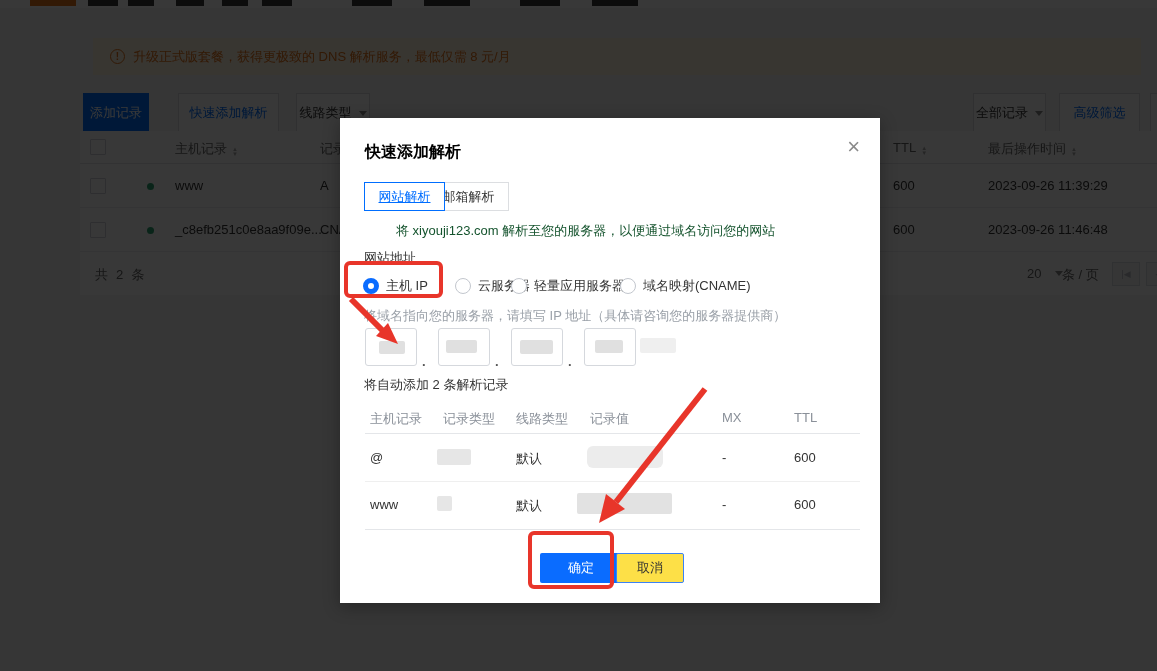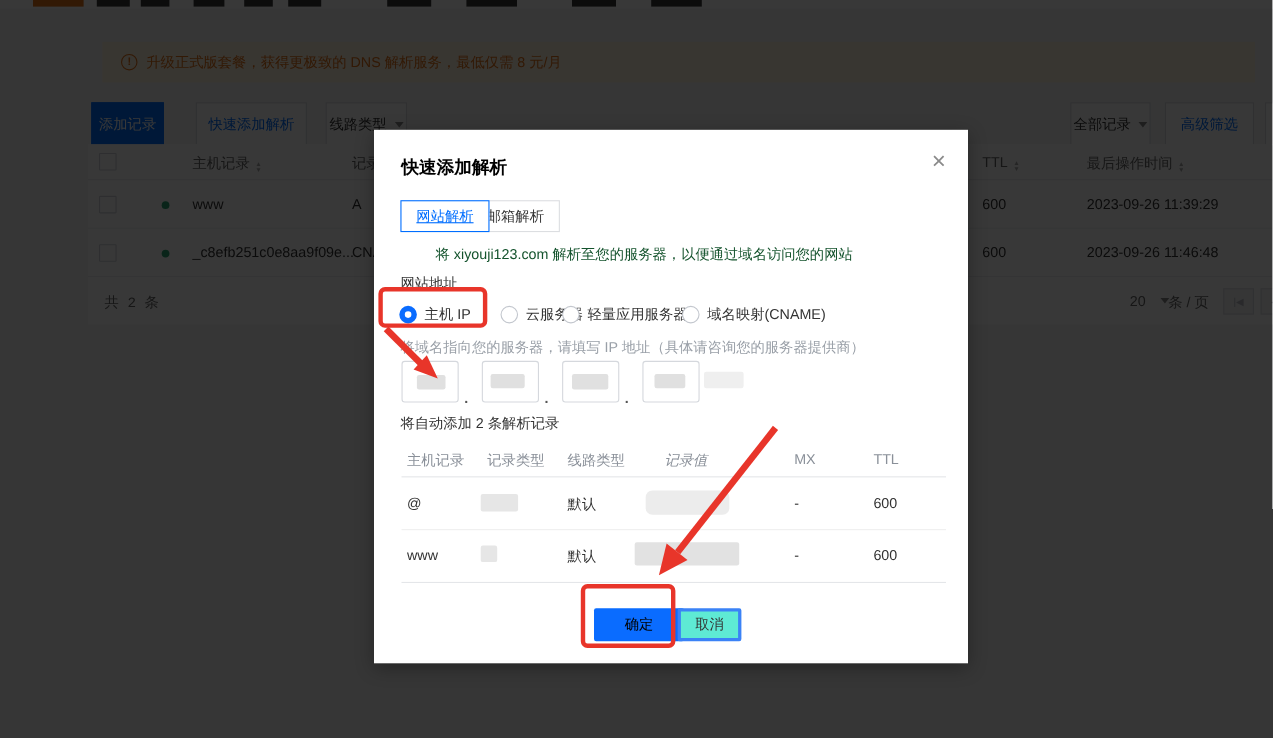--- a/index.html
+++ b/index.html
@@ -57,22 +57,22 @@
   .ipdot { position:absolute; top:236px; color:#555; font-weight:bold; }
   .blob { position:absolute; background:#e0e0e0; border-radius:2px; }
   .m-note { position:absolute; left:24px; top:258px; color:#333; }
 
   .pt-h { position:absolute; top:292px; color:#8a9099; font-size:13px; white-space:nowrap; }
   .pt-line { position:absolute; left:25px; width:495px; height:1px; background:#e4e6e9; }
   .pt-cell { position:absolute; color:#333; white-space:nowrap; }
 
   .m-btn { position:absolute; top:435px; height:30px; display:flex; align-items:center; justify-content:center;
            cursor:pointer; font-size:13px; border-radius:2px; }
-  .m-confirm { left:200px; width:82px; background:#0a6cff; color:#000000; }
-  .m-cancel { left:276px; width:58px; background:#5eead4; border:3px solid #3b82f6; color:#333; }
+  .m-confirm { left:200px; width:82px; background:#0a6cff; color:#ffffff; }
+  .m-cancel { left:276px; width:68px; background:#fde047; border:1px solid #3b82f6; color:#333; }
   .ann-rect { position:absolute; border:4px solid #e8352a; border-radius:6px; z-index:20; background:transparent; }
   .ann-note { position:absolute; left:654px; top:356px; z-index:20; color:#e8352a; font-size:24px; font-weight:bold; white-space:nowrap; }
   svg.arrows { position:absolute; inset:0; z-index:21; pointer-events:none; }
 </style>
 </head>
 <body>
 
 <div class="stage">
 
   <div class="bg-page">
@@ -218,21 +218,21 @@
     <div class="ipbox" style="left:244px;">
       <span class="blob" style="left:10px;top:11px;width:28px;height:13px;"></span>
     </div>
     <span class="blob" style="left:300px;top:220px;width:36px;height:15px;background:#efefef;"></span>
 
     <div class="m-note">将自动添加 2 条解析记录</div>
 
     <span class="pt-h" style="left:30px;">主机记录</span>
     <span class="pt-h" style="left:103px;">记录类型</span>
     <span class="pt-h" style="left:176px;">线路类型</span>
-    <span class="pt-h" style="left:264px;font-style:italic;">记录值</span>
+    <span class="pt-h" style="left:250px;">记录值</span>
     <span class="pt-h" style="left:382px;">MX</span>
     <span class="pt-h" style="left:454px;">TTL</span>
     <div class="pt-line" style="top:315px;"></div>
 
     <span class="pt-cell" style="left:30px;top:332px;">@</span>
     <span class="blob" style="left:97px;top:331px;width:34px;height:16px;background:#e6e6e6;"></span>
     <span class="pt-cell" style="left:176px;top:332px;">默认</span>
     <span class="blob" style="left:247px;top:328px;width:76px;height:22px;border-radius:6px;background:#ececec;"></span>
     <span class="pt-cell" style="left:382px;top:332px;">-</span>
     <span class="pt-cell" style="left:454px;top:332px;">600</span>

